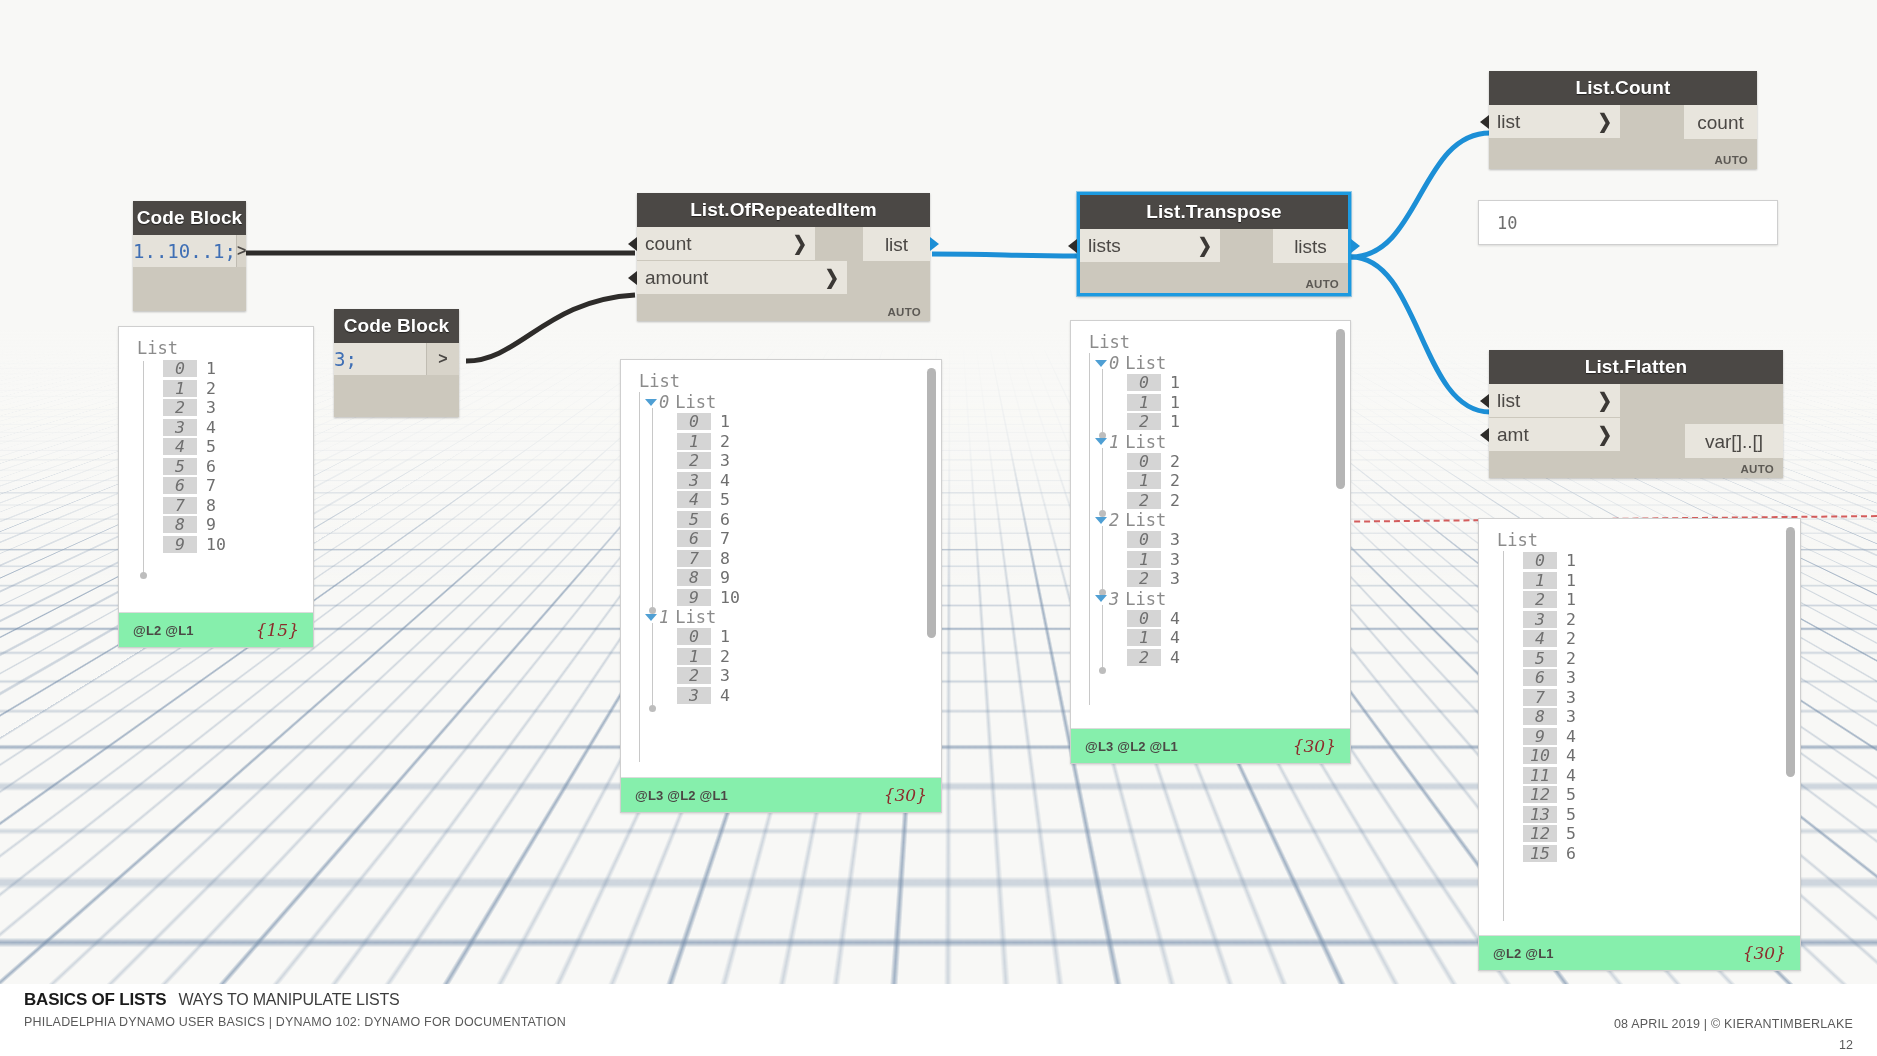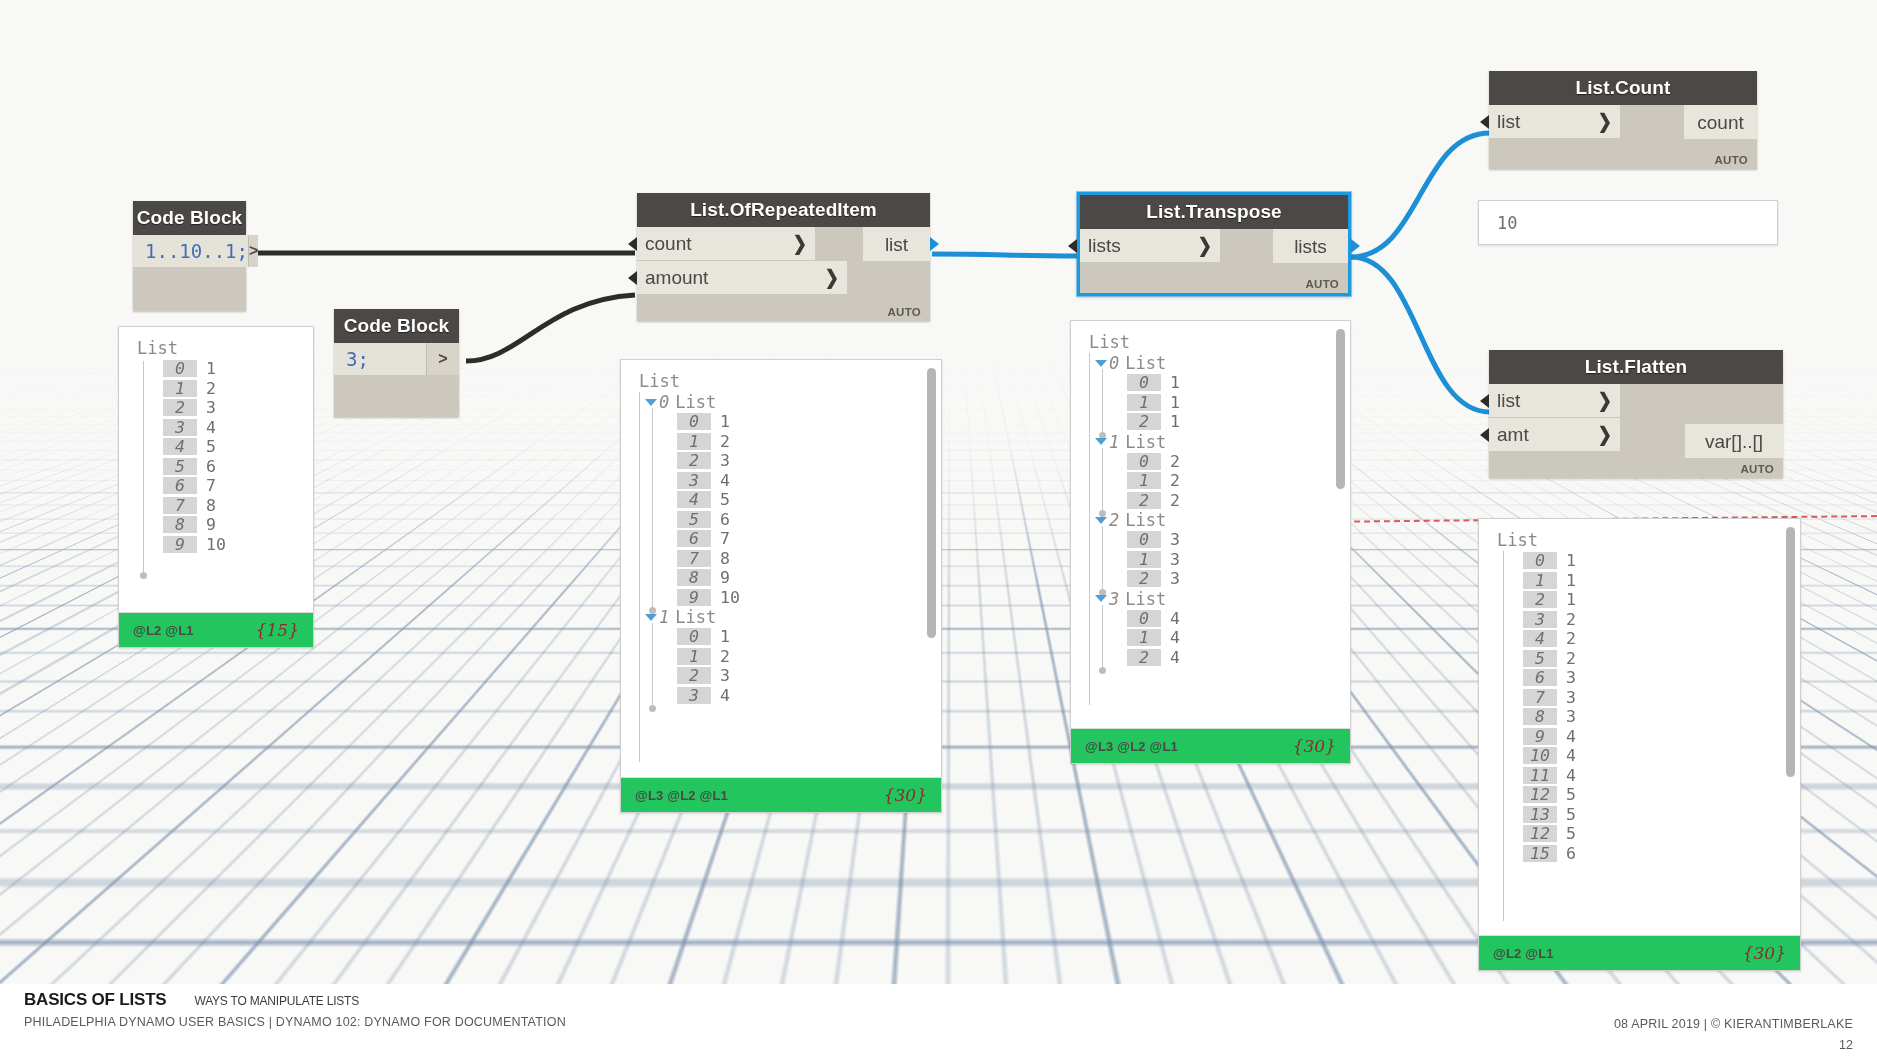--- a/index.html
+++ b/index.html
@@ -182,21 +182,21 @@
     align-items: stretch;
   }
   .cb-code {
     flex: 1;
     background: #e5e2da;
     font-family: "DejaVu Sans Mono", monospace;
     font-size: 19px;
     color: #3f6fb5;
     display: flex;
     align-items: center;
-    padding-left: 12px;
+    padding-left: 0;
     white-space: pre;
   }
   .cb-out {
     width: 32px;
     background: #d8d4ca;
     border-left: 1px solid #c0bcb2;
     display: flex;
     align-items: center;
     justify-content: center;
     font-size: 16px;
@@ -283,21 +283,21 @@
     color: #8b8b8b;
     margin-right: 6px;
   }
   .preview-foot {
     height: 34px;
     border-top: 1px solid #dcdcdc;
     display: flex;
     align-items: center;
     justify-content: space-between;
     padding: 0 14px;
-    background: #22c55e;
+    background: #86efac;
     flex: 0 0 auto;
   }
   .lacing {
     font-size: 13px;
     font-weight: bold;
     color: #4b4845;
     letter-spacing: .2px;
   }
   .count-tag {
     font-size: 17px;
@@ -336,30 +336,30 @@
     width: 1877px;
     height: 72px;
     background: #ffffff;
   }
   .f-title-row {
     position: absolute;
     left: 24px;
     top: 6px;
     display: flex;
     align-items: baseline;
-    gap: 28px;
+    gap: 12px;
   }
   .f-title-bold {
     font-size: 17px;
     font-weight: bold;
     color: #1a1a1a;
     letter-spacing: -0.2px;
   }
   .f-title-light {
-    font-size: 12px;
+    font-size: 16px;
     color: #3d3d3d;
     letter-spacing: -0.2px;
     text-align: center;
   }
   .f-sub {
     position: absolute;
     left: 24px;
     top: 31px;
     font-size: 12.5px;
     color: #5a5a5a;

